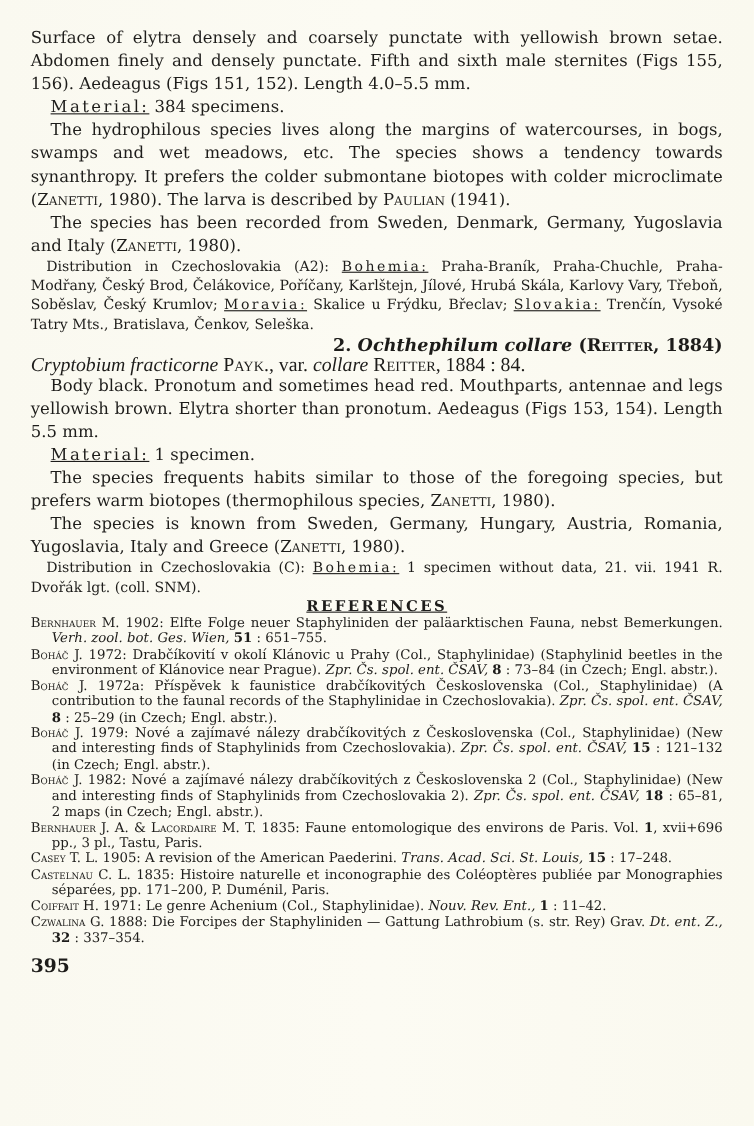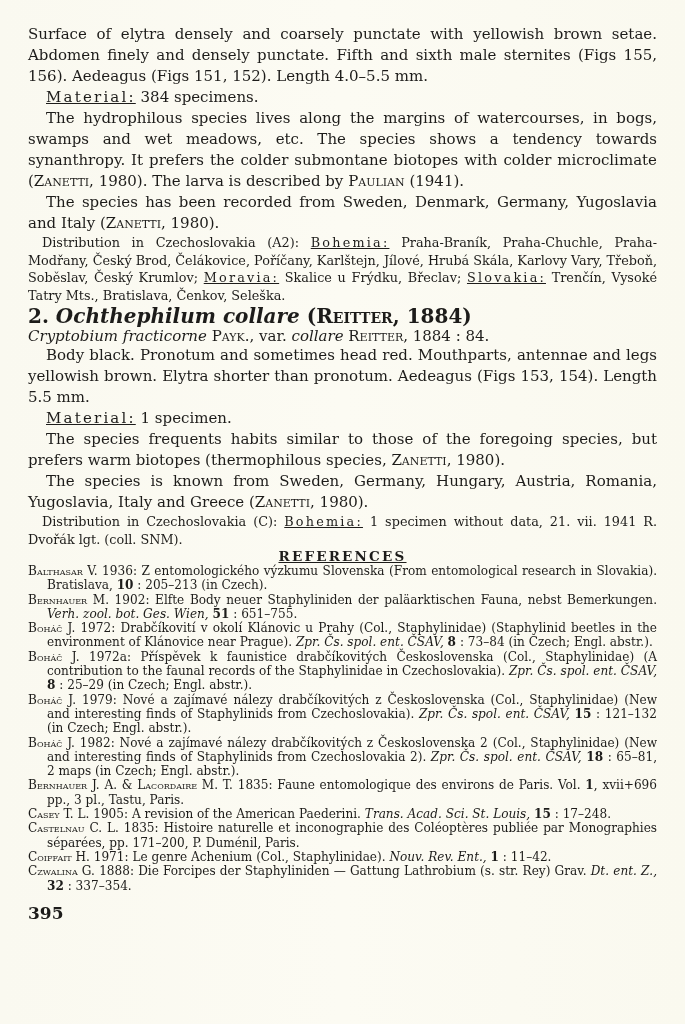--- a/index.html
+++ b/index.html
@@ -22,29 +22,30 @@
     font-size: 15px; line-height: 21px;
     text-align: justify; text-indent: 18px;
   }
   .noindent { text-indent: 0; }
   .small {
     font-size: 12.8px; line-height: 17.5px;
     text-align: justify; text-indent: 14px;
     margin-top: 6px;
   }
   .heading {
-    font-size: 20px; text-align: left; text-indent: 0;
+    font-size: 16px; text-align: right; text-indent: 0;
     margin: 8px 0 13px 0;
     font-weight: bold;
   }
   .heading .r-i { font-weight: bold; }
   .synonym {
-    font-size: 15px; line-height: 17px;
+    font-size: 18px; line-height: 17px;
     text-indent: 0;
     margin: 0 0 10px 0;
+    font-family: Liberation Serif, serif;
   }
   .refhead {
     font-size: 13.5px; text-align: center; text-indent: 0;
     font-weight: bold;
     margin: 14px 0 11px 0;
   }
   .ref {
     font-size: 12.1px; line-height: 14.3px;
     text-align: justify;
     padding-left: 19px; text-indent: -19px;
@@ -71,22 +72,21 @@
       <p class="blk body"><span class="r-n">The species has been recorded from Sweden, Denmark, Germany, Yugoslavia and Italy (</span><span class="r-sc">Zanetti</span><span class="r-n">, 1980).</span></p>
       <p class="blk small"><span class="r-n">Distribution in Czechoslovakia (A2): </span><span class="r-sp">Bohemia:</span><span class="r-n"> Praha-Braník, Praha-Chuchle, Praha-Modřany, Český Brod, Čelákovice, Poříčany, Karlštejn, Jílové, Hrubá Skála, Karlovy Vary, Třeboň, Soběslav, Český Krumlov; </span><span class="r-sp">Moravia:</span><span class="r-n"> Skalice u Frýdku, Břeclav; </span><span class="r-sp">Slovakia:</span><span class="r-n"> Trenčín, Vysoké Tatry Mts., Bratislava, Čenkov, Seleška.</span></p>
       <p class="blk heading"><span class="r-n">2. </span><span class="r-i">Ochthephilum collare</span><span class="r-n"> (</span><span class="r-sc">Reitter</span><span class="r-n">, 1884)</span></p>
       <p class="blk synonym"><span class="r-i">Cryptobium fracticorne</span><span class="r-n"> </span><span class="r-sc">Payk.</span><span class="r-n">, var. </span><span class="r-i">collare</span><span class="r-n"> </span><span class="r-sc">Reitter</span><span class="r-n">, 1884 : 84.</span></p>
       <p class="blk body"><span class="r-n">Body black. Pronotum and sometimes head red. Mouthparts, antennae and legs yellowish brown. Elytra shorter than pronotum. Aedeagus (Figs 153, 154). Length 5.5 mm.</span></p>
       <p class="blk body"><span class="r-sp">Material:</span><span class="r-n"> 1 specimen.</span></p>
       <p class="blk body"><span class="r-n">The species frequents habits similar to those of the foregoing species, but prefers warm biotopes (thermophilous species, </span><span class="r-sc">Zanetti</span><span class="r-n">, 1980).</span></p>
       <p class="blk body"><span class="r-n">The species is known from Sweden, Germany, Hungary, Austria, Romania, Yugoslavia, Italy and Greece (</span><span class="r-sc">Zanetti</span><span class="r-n">, 1980).</span></p>
       <p class="blk small"><span class="r-n">Distribution in Czechoslovakia (C): </span><span class="r-sp">Bohemia:</span><span class="r-n"> 1 specimen without data, 21. vii. 1941 R. Dvořák lgt. (coll. SNM).</span></p>
       <p class="blk refhead"><span class="r-sp">REFERENCES</span></p>
-      <p class="blk ref"><span class="r-sc">Balthasar</span><span class="r-n"> V. 1936: Z entomologického výzkumu Slovenska (From entomological research in Slovakia). Bratislava, </span><span class="r-b">10</span><span class="r-n"> : 205–213 (in Czech).</span></p>
-      <p class="blk ref"><span class="r-sc">Bernhauer</span><span class="r-n"> M. 1902: Elfte Body neuer Staphyliniden der paläarktischen Fauna, nebst Bemerkungen. </span><span class="r-i">Verh. zool. bot. Ges. Wien,</span><span class="r-n"> </span><span class="r-b">51</span><span class="r-n"> : 651–755.</span></p>
+      <p class="blk ref"><span class="r-sc">Bernhauer</span><span class="r-n"> M. 1902: Elfte Folge neuer Staphyliniden der paläarktischen Fauna, nebst Bemerkungen. </span><span class="r-i">Verh. zool. bot. Ges. Wien,</span><span class="r-n"> </span><span class="r-b">51</span><span class="r-n"> : 651–755.</span></p>
       <p class="blk ref"><span class="r-sc">Boháč</span><span class="r-n"> J. 1972: Drabčíkovití v okolí Klánovic u Prahy (Col., Staphylinidae) (Staphylinid beetles in the environment of Klánovice near Prague). </span><span class="r-i">Zpr. Čs. spol. ent. ČSAV,</span><span class="r-n"> </span><span class="r-b">8</span><span class="r-n"> : 73–84 (in Czech; Engl. abstr.).</span></p>
       <p class="blk ref"><span class="r-sc">Boháč</span><span class="r-n"> J. 1972a: Příspěvek k faunistice drabčíkovitých Československa (Col., Staphylinidae) (A contribution to the faunal records of the Staphylinidae in Czechoslovakia). </span><span class="r-i">Zpr. Čs. spol. ent. ČSAV,</span><span class="r-n"> </span><span class="r-b">8</span><span class="r-n"> : 25–29 (in Czech; Engl. abstr.).</span></p>
       <p class="blk ref"><span class="r-sc">Boháč</span><span class="r-n"> J. 1979: Nové a zajímavé nálezy drabčíkovitých z Československa (Col., Staphylinidae) (New and interesting finds of Staphylinids from Czechoslovakia). </span><span class="r-i">Zpr. Čs. spol. ent. ČSAV,</span><span class="r-n"> </span><span class="r-b">15</span><span class="r-n"> : 121–132 (in Czech; Engl. abstr.).</span></p>
       <p class="blk ref"><span class="r-sc">Boháč</span><span class="r-n"> J. 1982: Nové a zajímavé nálezy drabčíkovitých z Československa 2 (Col., Staphylinidae) (New and interesting finds of Staphylinids from Czechoslovakia 2). </span><span class="r-i">Zpr. Čs. spol. ent. ČSAV,</span><span class="r-n"> </span><span class="r-b">18</span><span class="r-n"> : 65–81, 2 maps (in Czech; Engl. abstr.).</span></p>
       <p class="blk ref"><span class="r-sc">Bernhauer</span><span class="r-n"> J. A. &amp; </span><span class="r-sc">Lacordaire</span><span class="r-n"> M. T. 1835: Faune entomologique des environs de Paris. Vol. </span><span class="r-b">1</span><span class="r-n">, xvii+696 pp., 3 pl., Tastu, Paris.</span></p>
       <p class="blk ref"><span class="r-sc">Casey</span><span class="r-n"> T. L. 1905: A revision of the American Paederini. </span><span class="r-i">Trans. Acad. Sci. St. Louis,</span><span class="r-n"> </span><span class="r-b">15</span><span class="r-n"> : 17–248.</span></p>
       <p class="blk ref"><span class="r-sc">Castelnau</span><span class="r-n"> C. L. 1835: Histoire naturelle et inconographie des Coléoptères publiée par Monographies séparées, pp. 171–200, P. Duménil, Paris.</span></p>
       <p class="blk ref"><span class="r-sc">Coiffait</span><span class="r-n"> H. 1971: Le genre Achenium (Col., Staphylinidae). </span><span class="r-i">Nouv. Rev. Ent.,</span><span class="r-n"> </span><span class="r-b">1</span><span class="r-n"> : 11–42.</span></p>
       <p class="blk ref"><span class="r-sc">Czwalina</span><span class="r-n"> G. 1888: Die Forcipes der Staphyliniden — Gattung Lathrobium (s. str. Rey) Grav. </span><span class="r-i">Dt. ent. Z.,</span><span class="r-n"> </span><span class="r-b">32</span><span class="r-n"> : 337–354.</span></p>
     </div>

